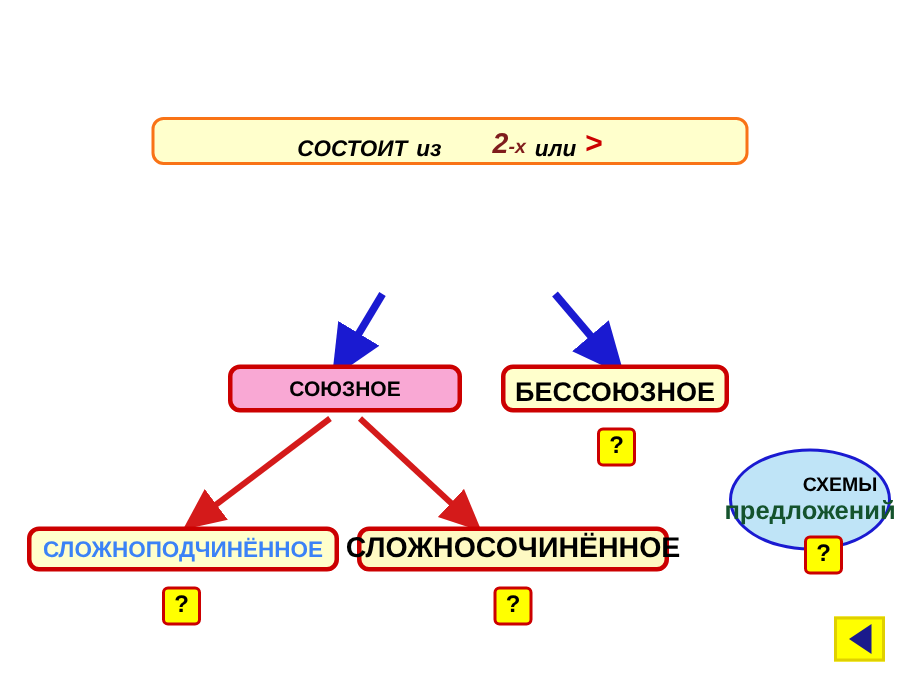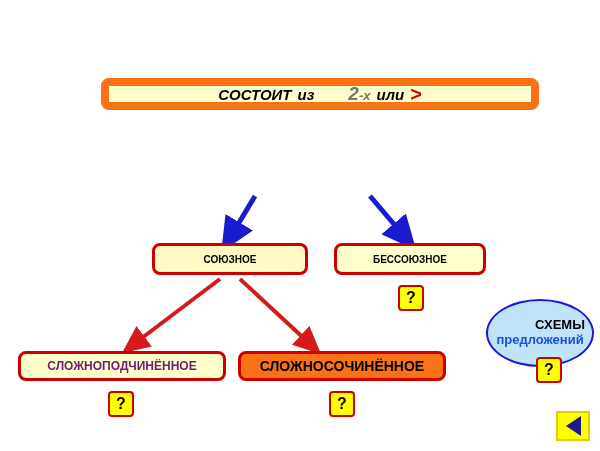--- a/index.html
+++ b/index.html
@@ -49,34 +49,35 @@
     background: linear-gradient(to bottom, #f7b8b8 0%, #ef7f7f 38%, #e04a4a 62%, #f3b0b0 100%);
     font-size: 20px;
     letter-spacing: 0.5px;
     color: #000000;
   }
 
   
   #subtitle-box {
     left: 101px;
     top: 78px;
-    width: 438px;
+    width: 398px;
     height: 32px;
-    border: 8px solid #f97316;
+    border: 2px solid #f97316;
     border-radius: 8px;
     background: #ffffcc;
     font-size: 15px;
     font-style: italic;
     color: #000000;
+    align-items: flex-end;
   }
   #subtitle-box .seg {
     padding: 0 3px;
   }
   #subtitle-box .num {
-    color: #737373;
+    color: #7f1d1d;
     font-size: 19px;
     font-style: italic;
     font-weight: bold;
     margin-left: 28px;
   }
   #subtitle-box .num .sfx {
     font-size: 13px;
   }
   #subtitle-box .gt {
     color: #cc0000;
@@ -100,58 +101,59 @@
   }
 
   
   #soyuznoe-box {
     left: 152px;
     top: 243px;
     width: 156px;
     height: 32px;
     border: 3px solid #cc0000;
     border-radius: 8px;
-    background: #fef9c3;
-    font-size: 10px;
+    background: #f9a8d4;
+    font-size: 14px;
     color: #000000;
     justify-content: center;
   }
   #bessoyuznoe-box {
     left: 334px;
     top: 243px;
     width: 152px;
     height: 32px;
     border: 3px solid #cc0000;
     border-radius: 8px;
     background: #ffffcc;
-    font-size: 10px;
-    color: #000000;
+    font-size: 18px;
+    color: #000000;
+    align-items: flex-end;
   }
 
   
   #slozhnopodchinennoe-box {
     left: 18px;
     top: 351px;
     width: 208px;
     height: 30px;
     border: 3px solid #cc0000;
     border-radius: 8px;
     background: #ffffcc;
-    font-size: 12px;
-    color: #701a75;
+    font-size: 15px;
+    color: #3b82f6;
   }
   #slozhnosochinennoe-box {
     left: 238px;
     top: 351px;
     width: 208px;
     height: 30px;
     border: 3px solid #cc0000;
     border-radius: 8px;
-    background: #f97316;
-    font-size: 14px;
+    background: #fef9c3;
+    font-size: 19px;
     color: #000000;
   }
 
   
   .qmark {
     position: absolute;
     box-sizing: border-box;
     width: 26px;
     height: 26px;
     border: 2px solid #cc0000;
@@ -186,23 +188,23 @@
     justify-content: center;
     line-height: 1.15;
   }
   #schemy-ellipse .l1 {
     font-size: 13px;
     font-weight: bold;
     color: #000000;
     margin-left: 40px;
   }
   #schemy-ellipse .l2 {
-    font-size: 13px;
-    font-weight: bold;
-    color: #1d4ed8;
+    font-size: 17px;
+    font-weight: bold;
+    color: #14532d;
   }
 
   
   #nav-back {
     position: absolute;
     left: 556px;
     top: 411px;
     width: 34px;
     height: 30px;
     box-sizing: border-box;

